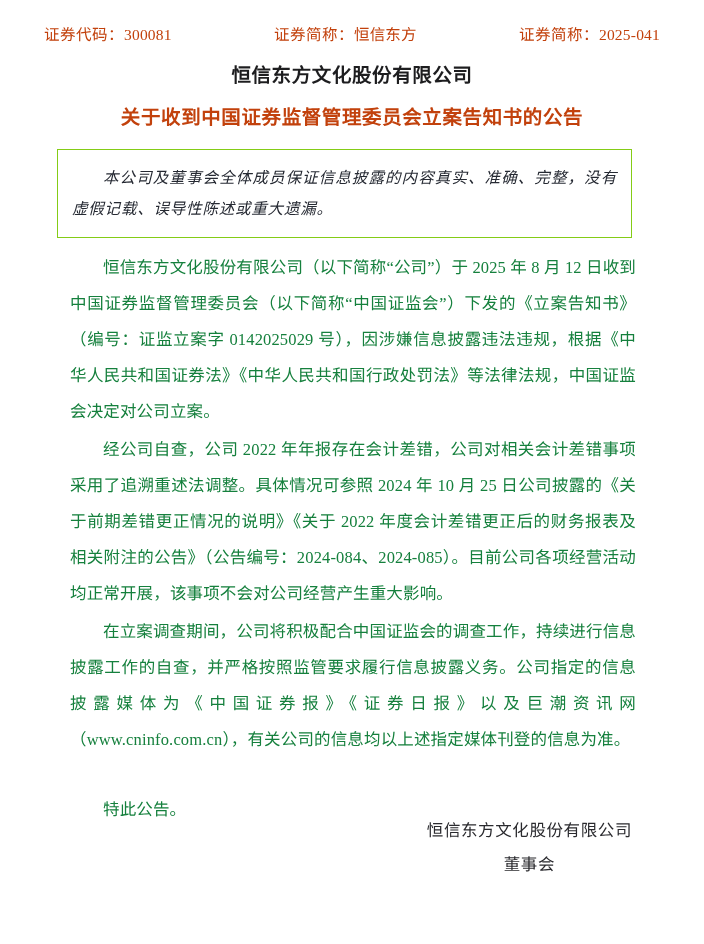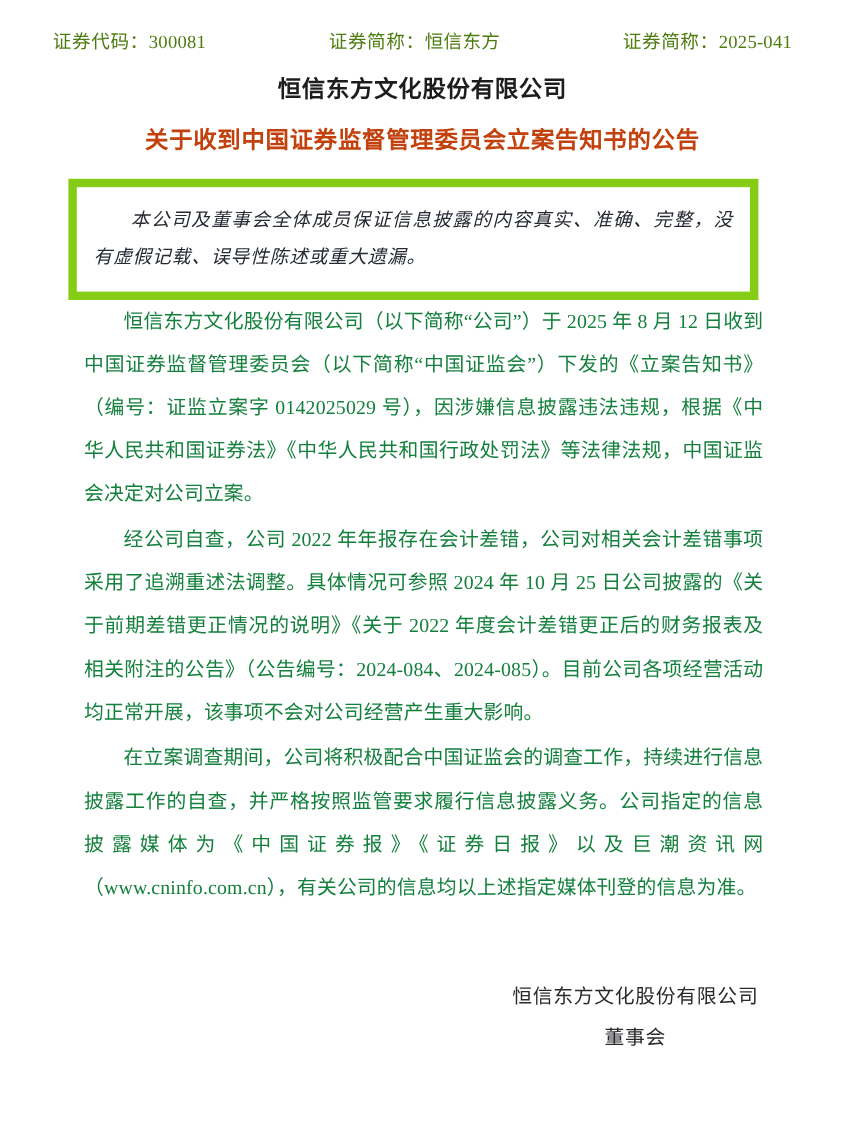--- a/index.html
+++ b/index.html
@@ -25,21 +25,21 @@
   .meta-row {
     position: absolute;
     top: 22px;
     left: 44px;
     width: 616px;
     display: flex;
     justify-content: space-between;
     align-items: flex-start;
     font-size: 15.5px;
     letter-spacing: 0.2px;
-    color: #4d7c0f;
+    color: #c2410c;
     white-space: nowrap;
   }
   .meta-item { display: inline-block; }
   .meta-item .label { letter-spacing: 0.5px; }
   .meta-item .value {
     font-family: "Liberation Serif", "DejaVu Serif", serif;
     letter-spacing: 0.2px;
   }
 
   
@@ -68,21 +68,21 @@
     margin-top: 16px;
   }
 
   
   .disclaimer-box {
     position: absolute;
     top: 149px;
     left: 57px;
     width: 575px;
     box-sizing: border-box;
-    border: 7px solid #84cc16;
+    border: 1px solid #84cc16;
     padding: 12px 14px 13px 14px;
   }
   .disclaimer-text {
     font-family: "Liberation Serif", "DejaVu Serif", serif;
     font-style: italic;
     font-size: 15.5px;
     line-height: 31px;
     text-align: justify;
     text-justify: inter-ideograph;
     text-indent: 2em;
@@ -142,20 +142,21 @@
   </div>
 
   <div class="disclaimer-box">
     <p class="disclaimer-text">本公司及董事会全体成员保证信息披露的内容真实、准确、完整，没有虚假记载、误导性陈述或重大遗漏。</p>
   </div>
 
   <div class="body-block">
     <p class="body-para">恒信东方文化股份有限公司（以下简称“公司”）于 2025 年 8 月 12 日收到中国证券监督管理委员会（以下简称“中国证监会”）下发的《立案告知书》（编号：证监立案字 0142025029 号），因涉嫌信息披露违法违规，根据《中华人民共和国证券法》《中华人民共和国行政处罚法》等法律法规，中国证监会决定对公司立案。</p>
     <p class="body-para">经公司自查，公司 2022 年年报存在会计差错，公司对相关会计差错事项采用了追溯重述法调整。具体情况可参照 2024 年 10 月 25 日公司披露的《关于前期差错更正情况的说明》《关于 2022 年度会计差错更正后的财务报表及相关附注的公告》（公告编号：2024-084、2024-085）。目前公司各项经营活动均正常开展，该事项不会对公司经营产生重大影响。</p>
     <p class="body-para">在立案调查期间，公司将积极配合中国证监会的调查工作，持续进行信息披露工作的自查，并严格按照监管要求履行信息披露义务。公司指定的信息披露媒体为《中国证券报》《证券日报》以及巨潮资讯网（www.cninfo.com.cn），有关公司的信息均以上述指定媒体刊登的信息为准。</p>
+    <p class="body-para spaced-before">特此公告。</p>
   </div>
 
   <div class="signature-block">
     <span class="sig-line">恒信东方文化股份有限公司</span>
     <span class="sig-line">董事会</span>
   </div>
 
 </div>
 
 </body></html>

